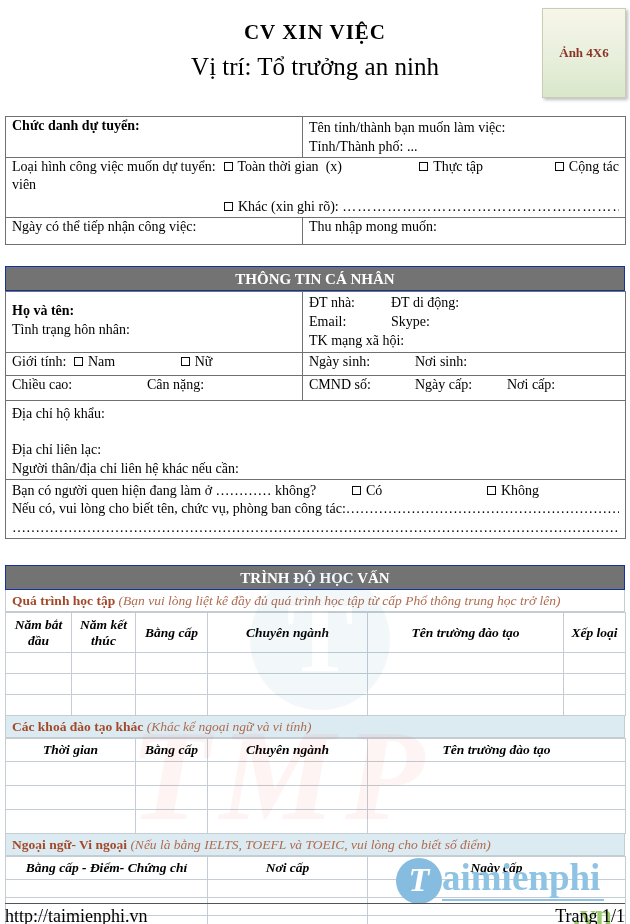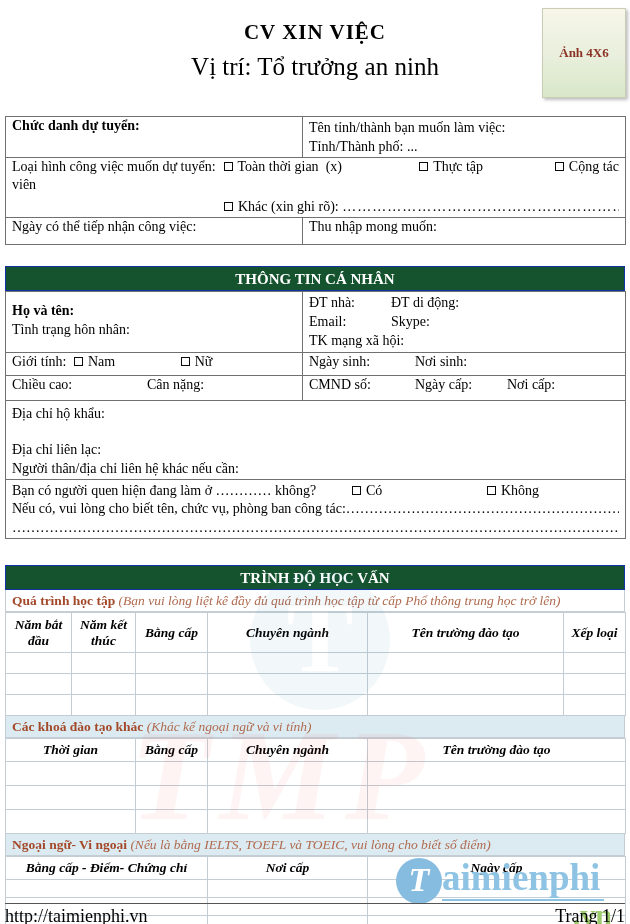--- a/index.html
+++ b/index.html
@@ -30,21 +30,21 @@
     display:inline-block; width:9px; height:9px; border:1.6px solid #0a0a0a;
     margin-right:5px; position:relative; top:0px; background:#fff;
   }
   .cbitem { white-space:nowrap; }
   .bold { font-weight:bold; }
   .line { line-height:19px; }
   .ib { display:inline-block; }
   
   .bluebar {
     height:25px; line-height:24px; margin:0 5px;
-    background:#14532d; border:1px solid #1231a5;
+    background:#737373; border:1px solid #1231a5;
     color:#ffffff; font-weight:bold; text-align:center; font-size:15px;
   }
   
   .sublabel {
     margin:0 5px; border:1px solid #c3cdd3; border-top:none;
     font-size:13.5px; padding:2px 6px; height:22px; line-height:18px;
     white-space:nowrap; overflow:hidden;
   }
   .sublabel .lbl  { color:#a3492a; font-weight:bold; }
   .sublabel .note { color:#b06a4e; font-style:italic; }

